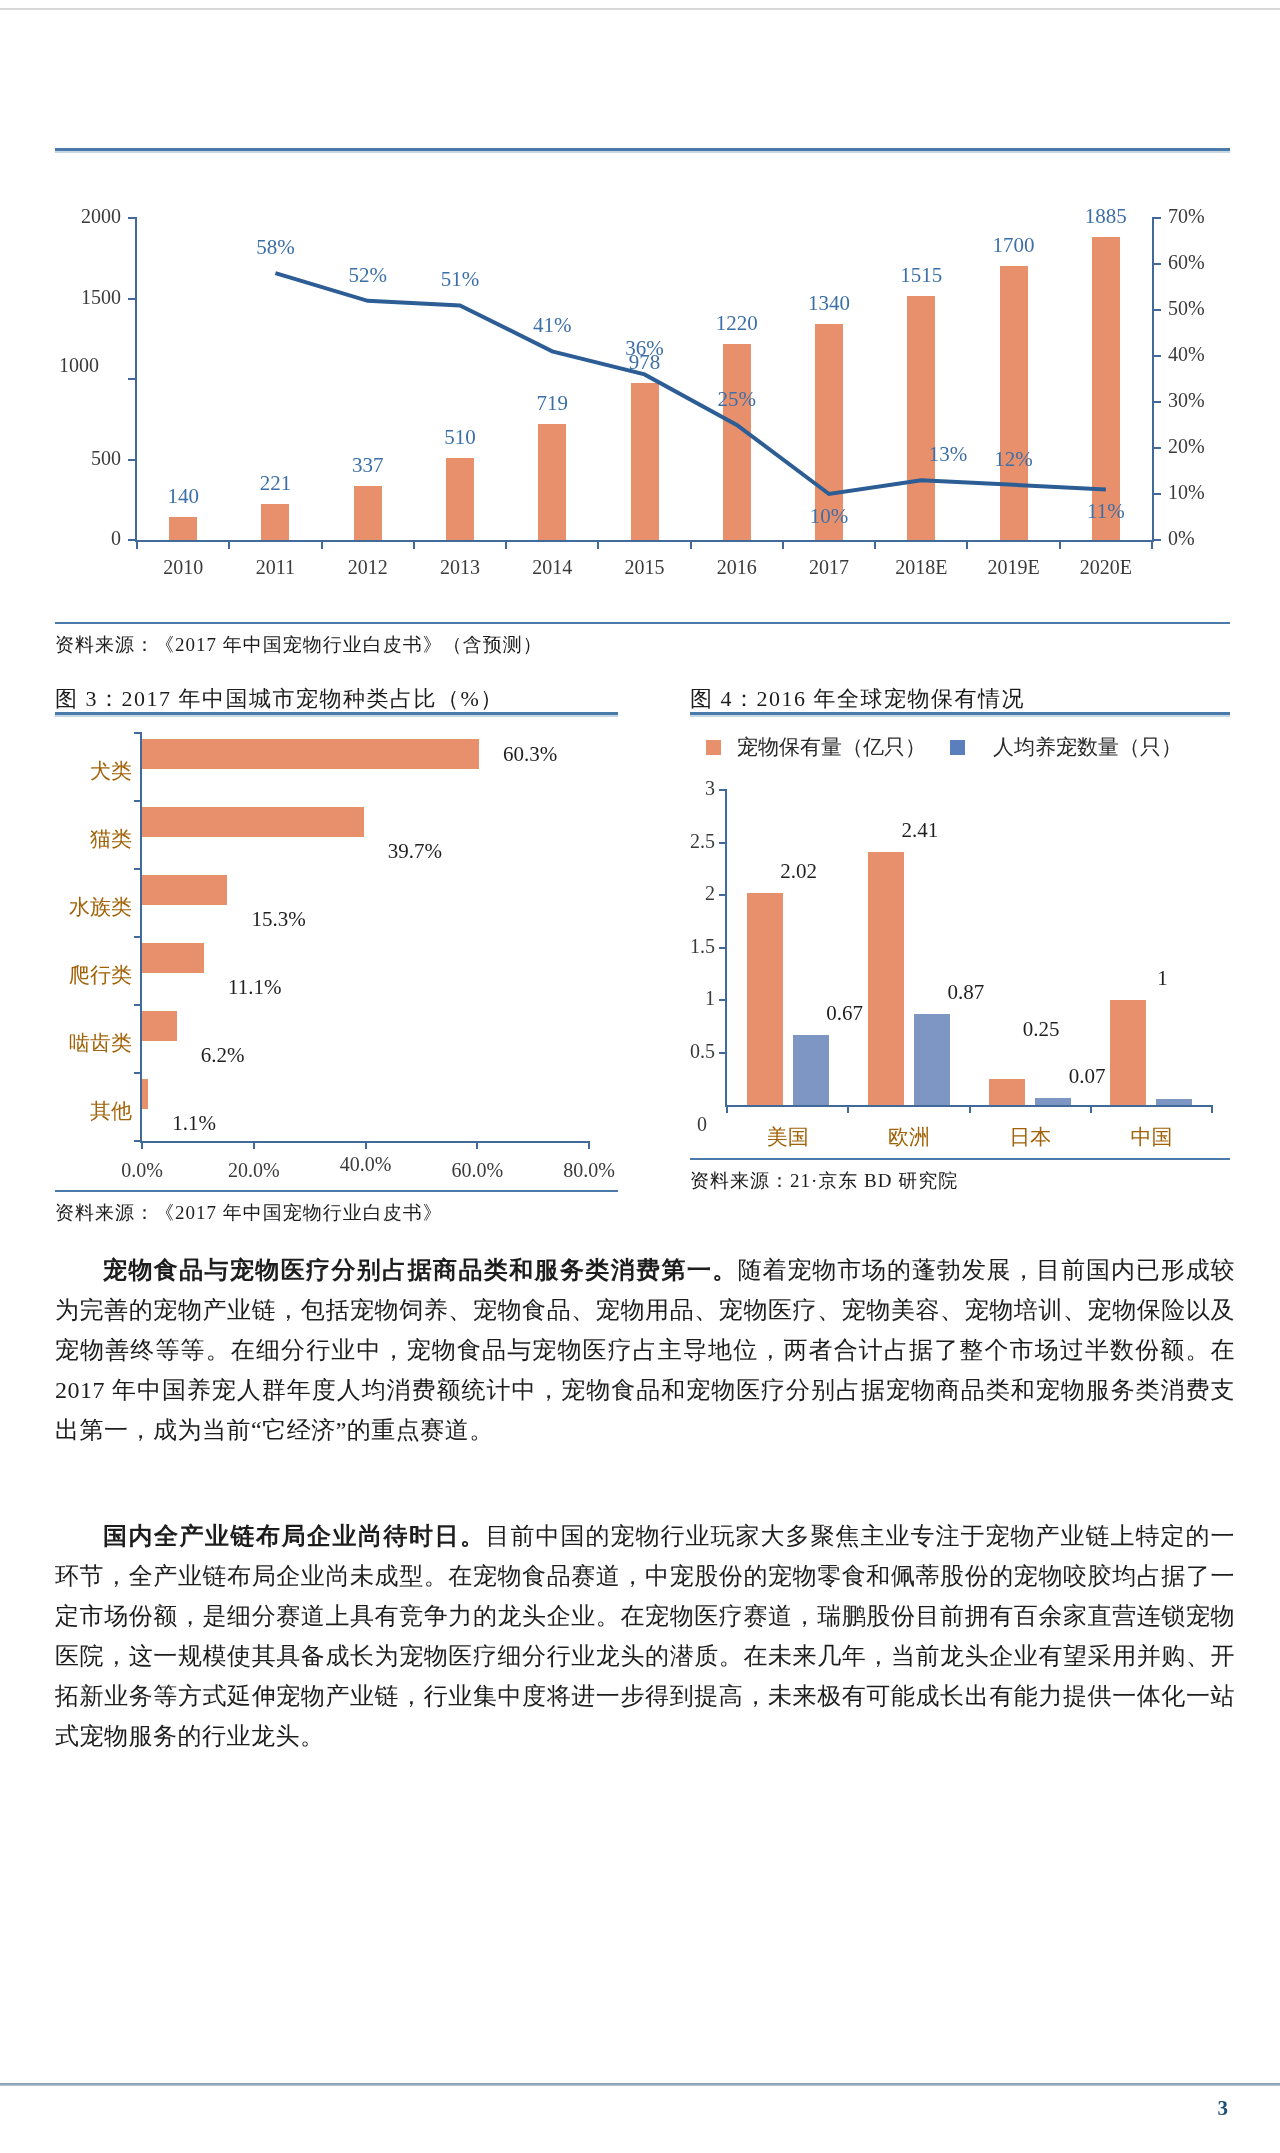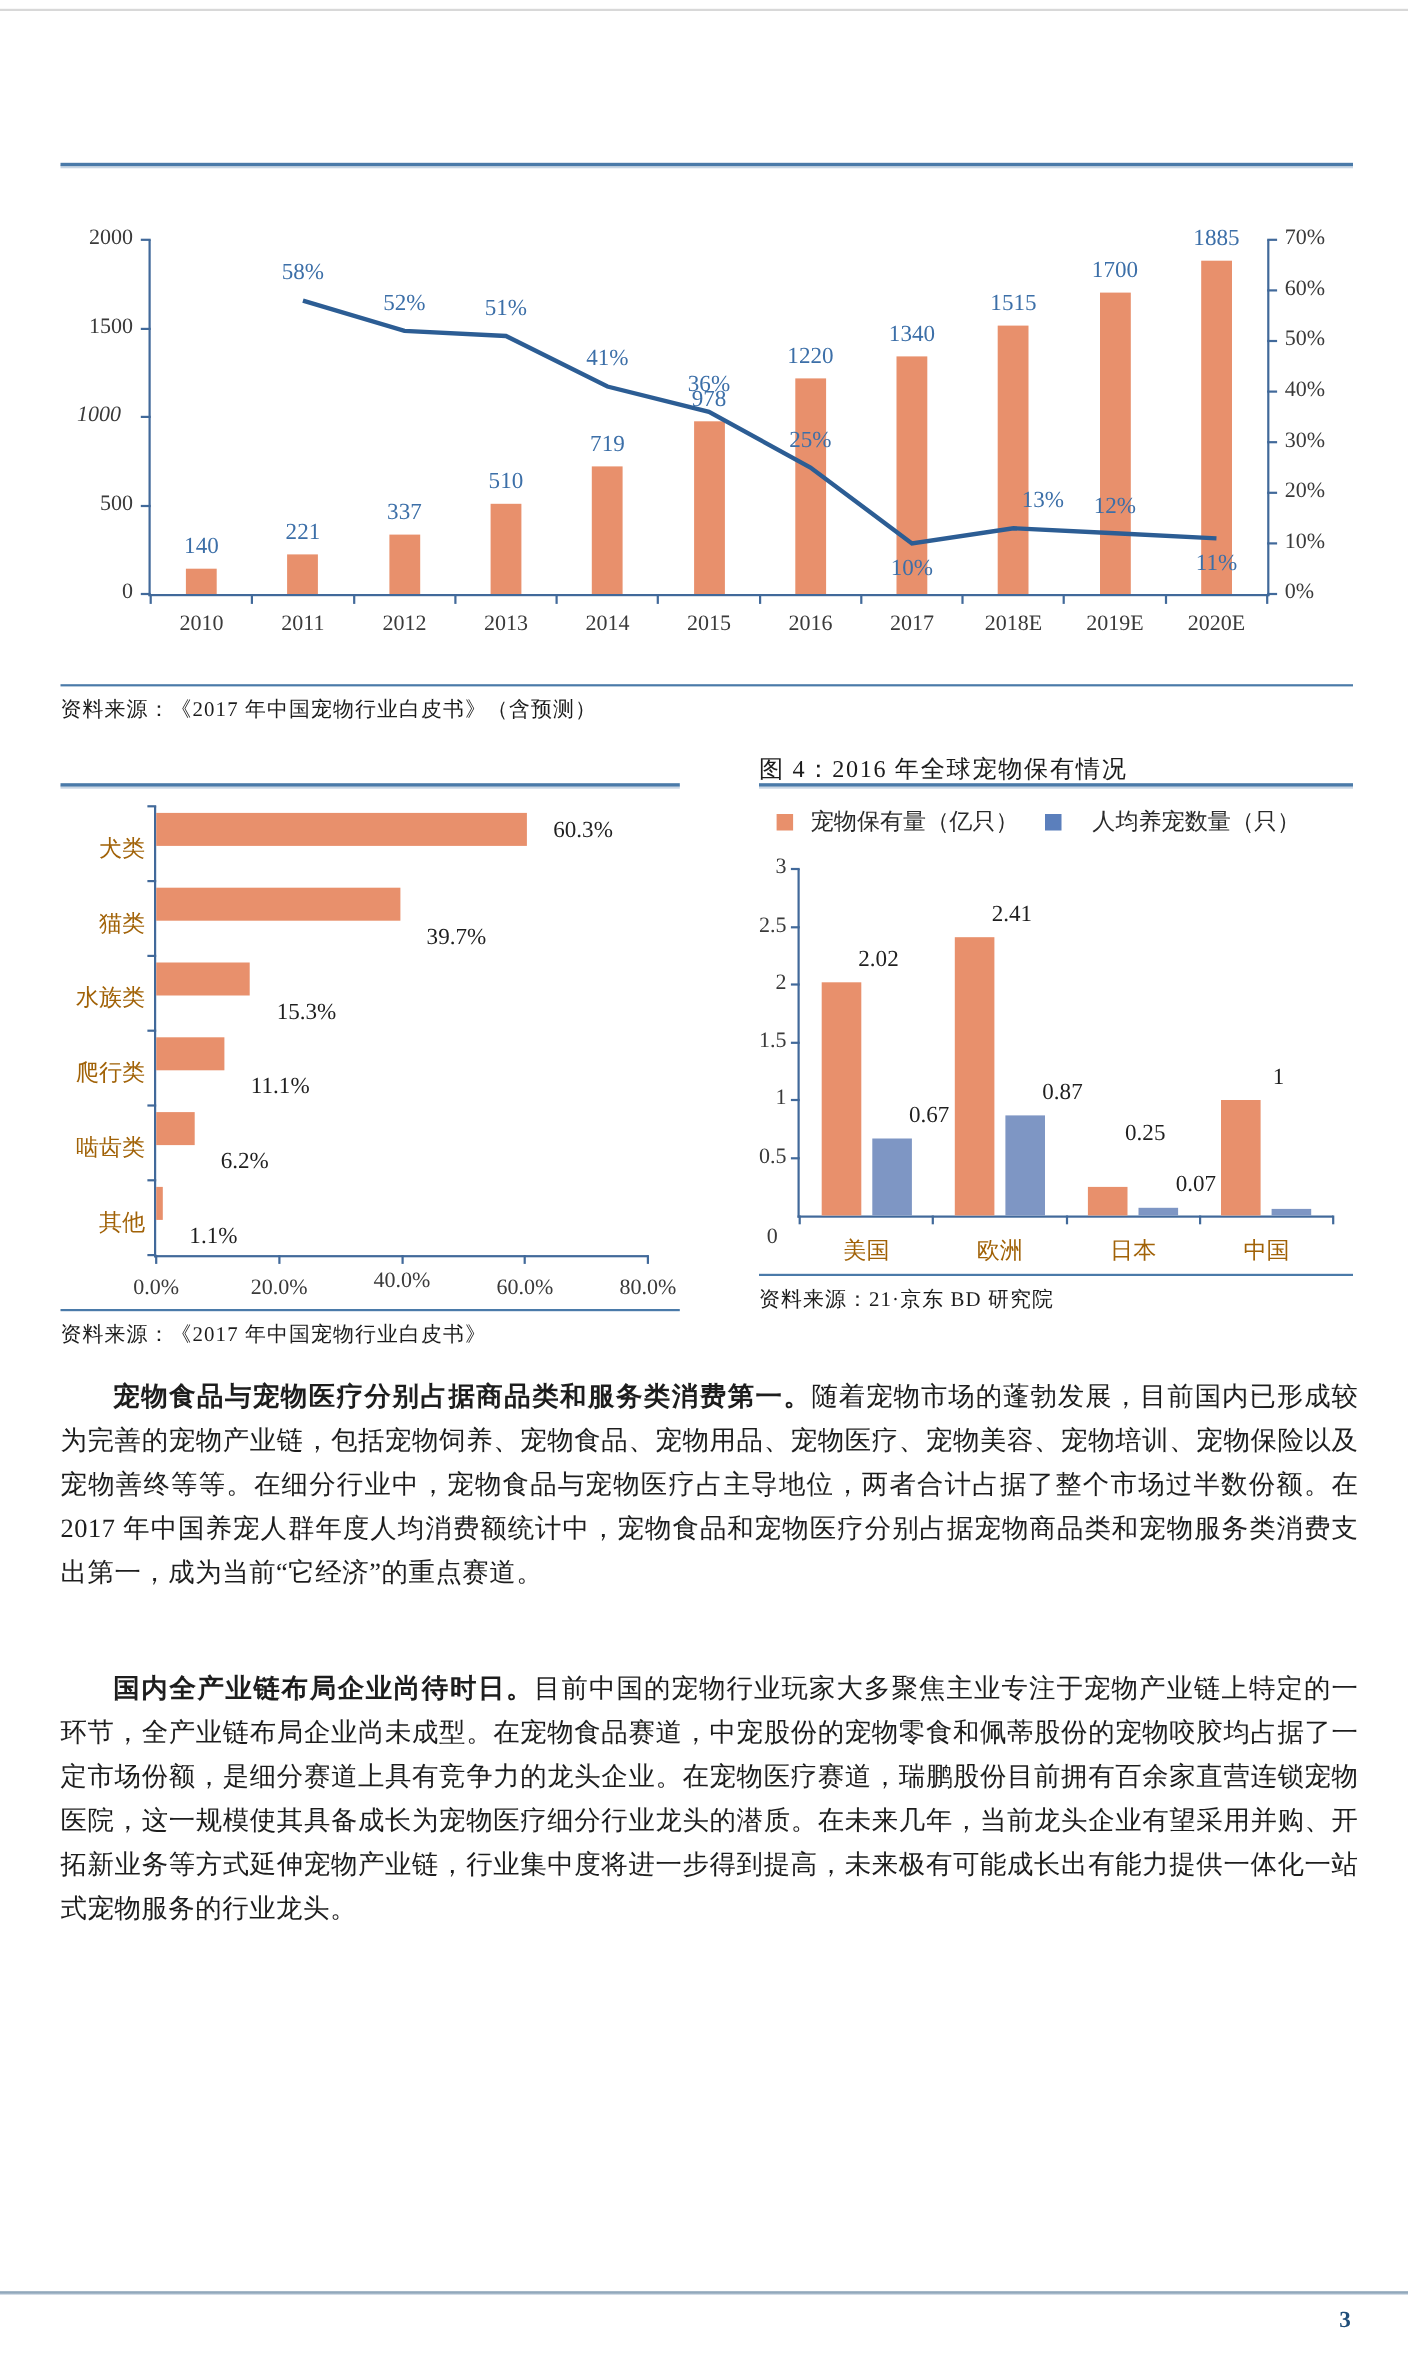--- a/index.html
+++ b/index.html
@@ -84,21 +84,21 @@
       <div class="val-lab" style="left: 554.773px; top: 169px; width: 90px;">25%</div>
       <div class="val-lab" style="left: 647.045px; top: 286px; width: 90px;">10%</div>
       <div class="val-lab" style="left: 766px; top: 224.2px; width: 90px;">13%</div>
       <div class="val-lab" style="left: 831.591px; top: 228.8px; width: 90px;">12%</div>
       <div class="val-lab" style="left: 923.864px; top: 281.4px; width: 90px;">11%</div>
       <div class="tick" style="left: -9px; top: 321px; width: 9px; height: 2px;"></div>
       <div class="axis-lab" style="left: -78px; top: 309px; width: 62px; text-align: right;">0</div>
       <div class="tick" style="left: -9px; top: 240.5px; width: 9px; height: 2px;"></div>
       <div class="axis-lab" style="left: -78px; top: 228.5px; width: 62px; text-align: right;">500</div>
       <div class="tick" style="left: -9px; top: 160px; width: 9px; height: 2px;"></div>
-      <div class="axis-lab" style="left: -78px; top: 148px; width: 62px; text-align: center; font-style: italic;">1000</div>
+      <div class="axis-lab" style="left: -78px; top: 136px; width: 62px; text-align: left;">1000</div>
       <div class="tick" style="left: -9px; top: 79.5px; width: 9px; height: 2px;"></div>
       <div class="axis-lab" style="left: -78px; top: 67.5px; width: 62px; text-align: right;">1500</div>
       <div class="tick" style="left: -9px; top: -1px; width: 9px; height: 2px;"></div>
       <div class="axis-lab" style="left: -78px; top: -13px; width: 62px; text-align: right;">2000</div>
       <div class="tick" style="left: 1015px; top: 321px; width: 9px; height: 2px;"></div>
       <div class="axis-lab" style="left: 1031px; top: 309px; width: 60px;">0%</div>
       <div class="tick" style="left: 1015px; top: 275px; width: 9px; height: 2px;"></div>
       <div class="axis-lab" style="left: 1031px; top: 263px; width: 60px;">10%</div>
       <div class="tick" style="left: 1015px; top: 229px; width: 9px; height: 2px;"></div>
       <div class="axis-lab" style="left: 1031px; top: 217px; width: 60px;">20%</div>
@@ -133,20 +133,21 @@
       <div class="axis-lab" style="left: 553.636px; top: 338px; width: 92.2727px; text-align: center;">2016</div>
       <div class="axis-lab" style="left: 645.909px; top: 338px; width: 92.2727px; text-align: center;">2017</div>
       <div class="axis-lab" style="left: 738.182px; top: 338px; width: 92.2727px; text-align: center;">2018E</div>
       <div class="axis-lab" style="left: 830.455px; top: 338px; width: 92.2727px; text-align: center;">2019E</div>
       <div class="axis-lab" style="left: 922.727px; top: 338px; width: 92.2727px; text-align: center;">2020E</div>
     </div>
 
   <div class="src-rule" style="left:55px;top:622px;width:1175px;"></div>
   <div class="src-text" style="left:55px;top:632px;">资料来源：《2017 年中国宠物行业白皮书》（含预测）</div>
 
+  <div class="fig-title" style="left:55px;top:684px;">图 3：2017 年中国城市宠物种类占比（%）</div>
   <div class="title-rule" style="left:55px;top:712px;width:563px;"></div>
 
   <div id="chart3" class="plot" style="left:140px;top:733px;width:447px;height:408px;">
       <div class="hbar" style="top: 6px; height: 30px; width: 336.926px;"></div>
       <div class="cat-lab" style="left: -100px; top: 24px; width: 90px; text-align: right;">犬类</div>
       <div class="val-lab dark" style="left: 360.926px; top: 9px; width: 90px; text-align: left;">60.3%</div>
       <div class="hbar" style="top: 74px; height: 30px; width: 221.824px;"></div>
       <div class="cat-lab" style="left: -100px; top: 92px; width: 90px; text-align: right;">猫类</div>
       <div class="val-lab dark" style="left: 245.824px; top: 106px; width: 90px; text-align: left;">39.7%</div>
       <div class="hbar" style="top: 142px; height: 30px; width: 85.4887px;"></div>

